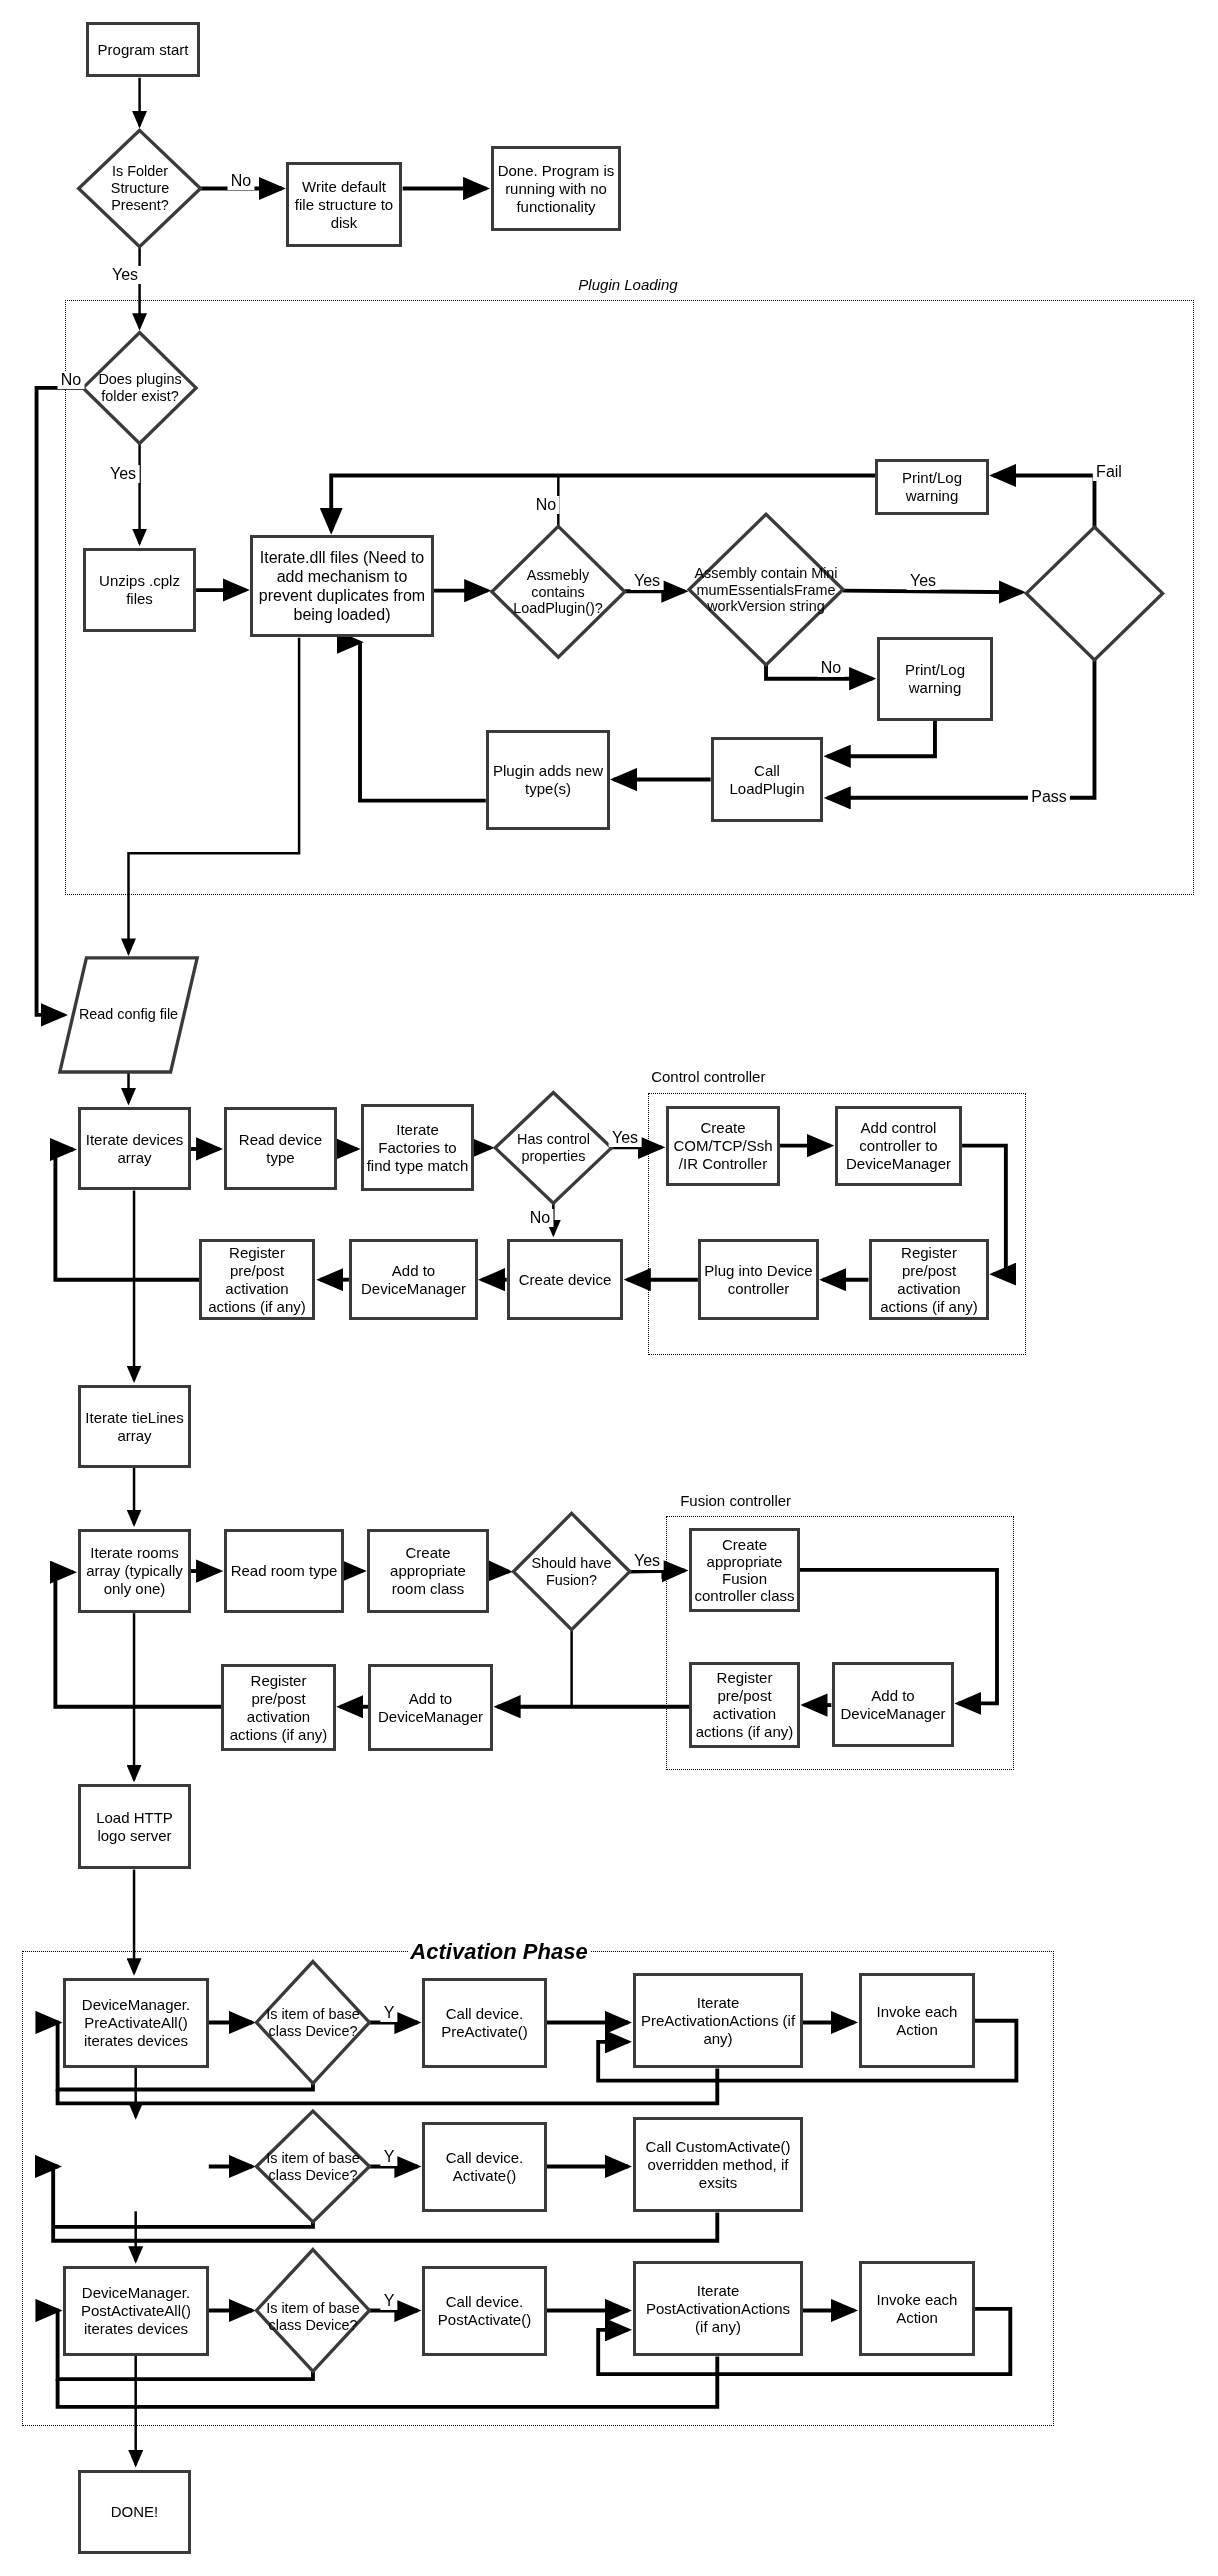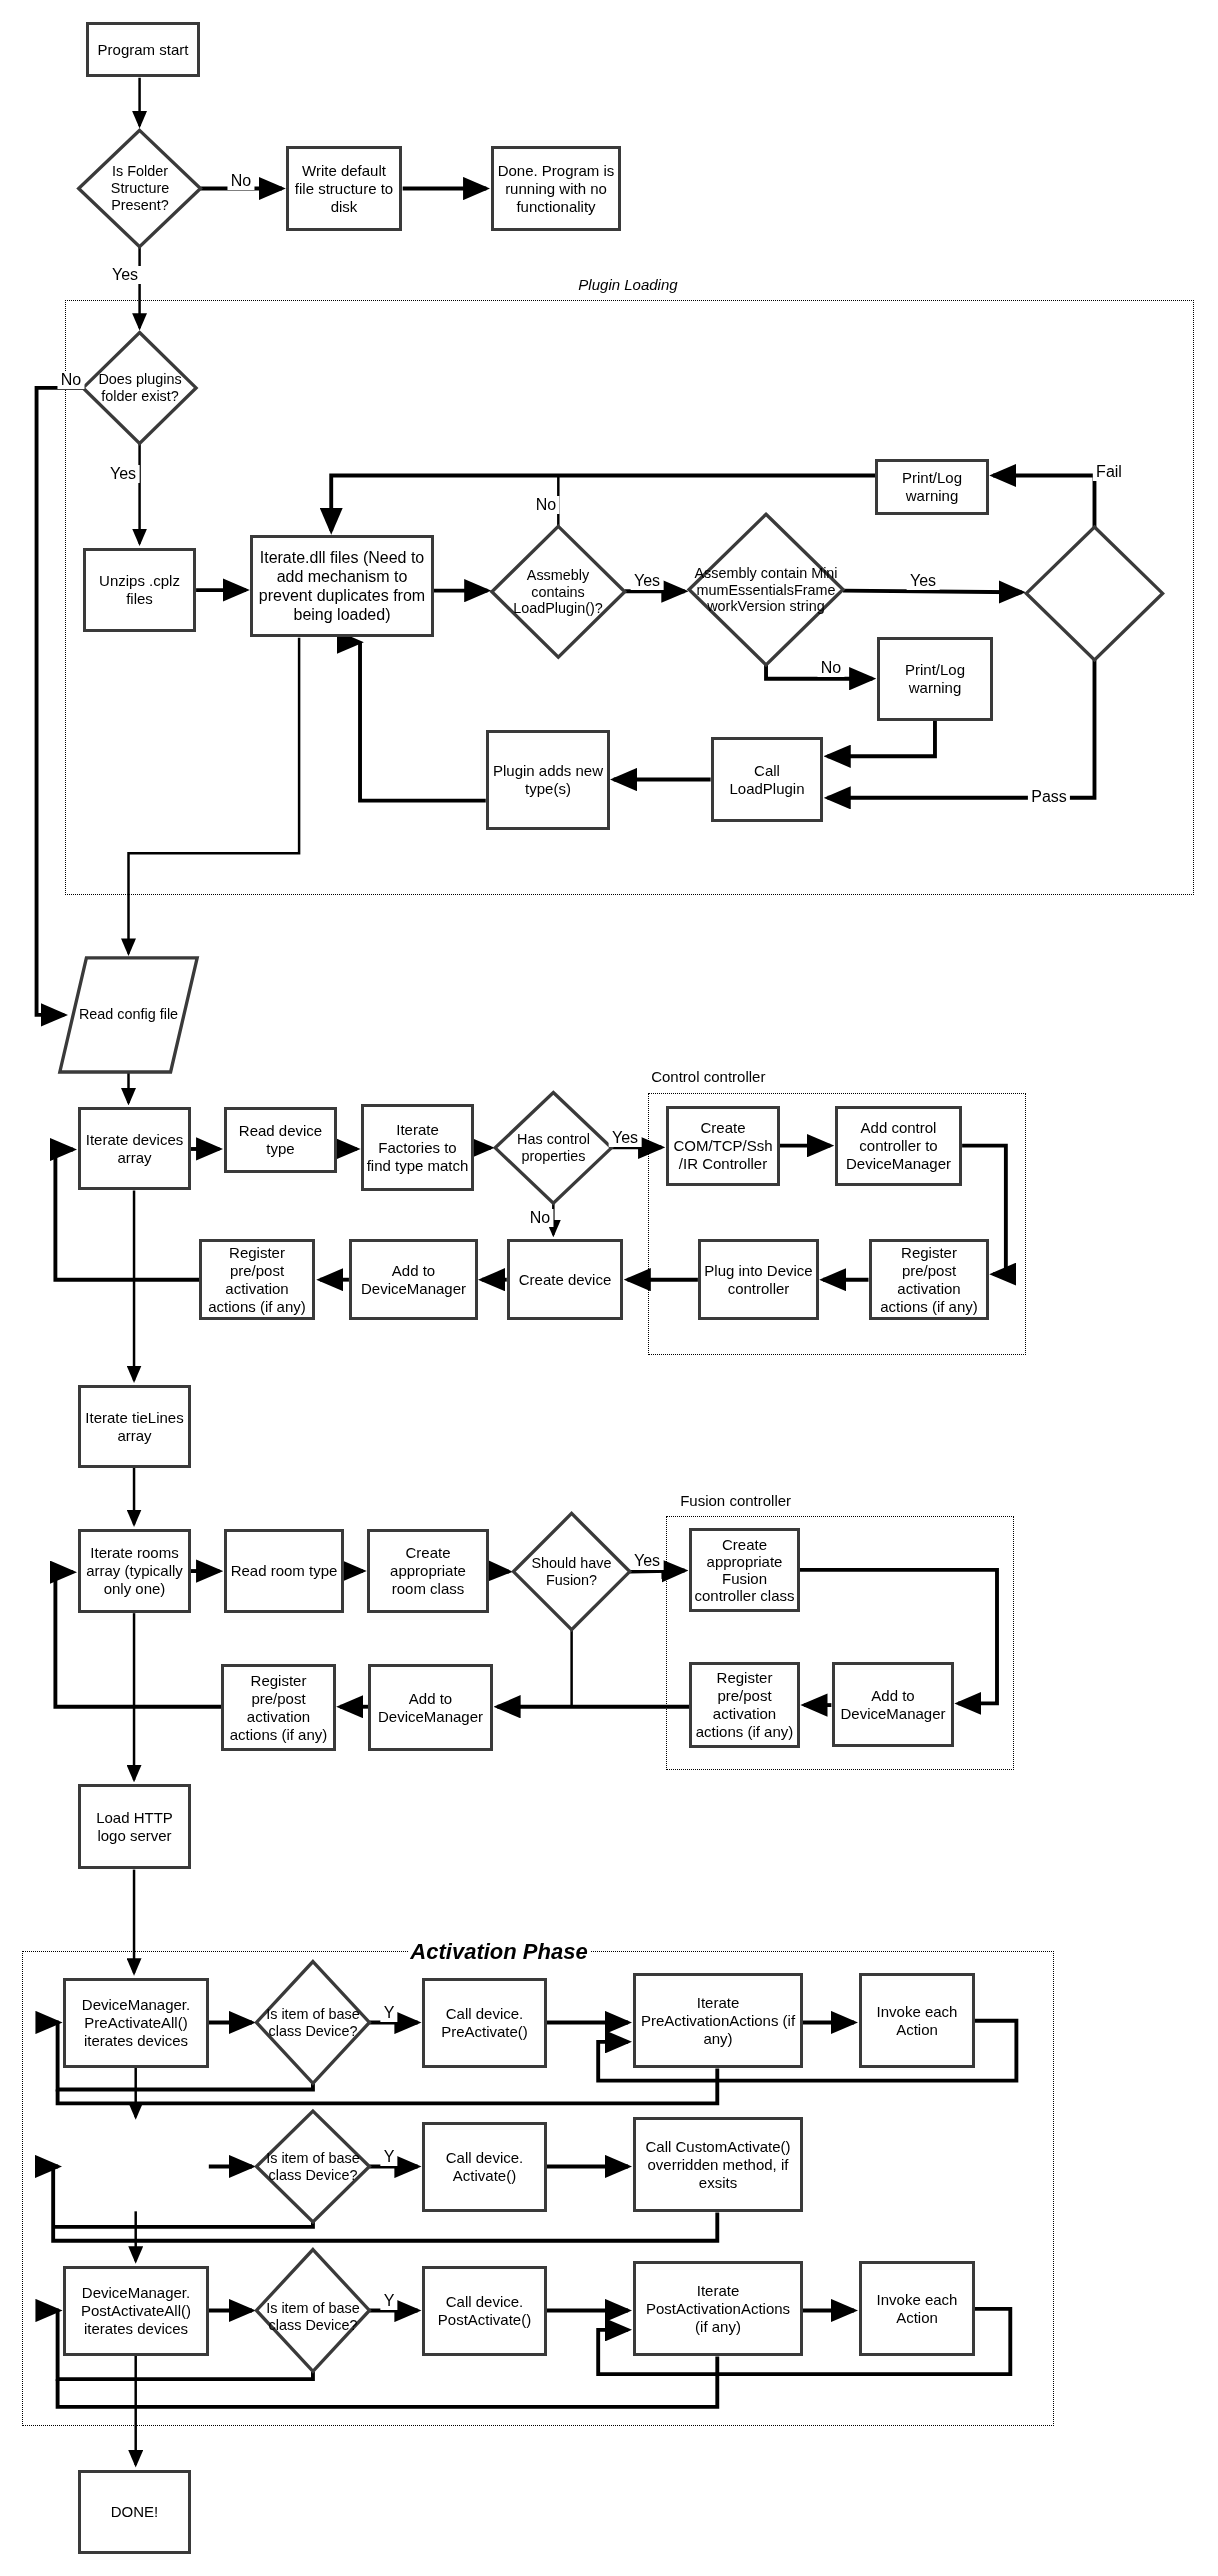--- a/index.html
+++ b/index.html
@@ -120,30 +120,30 @@
       <polygon class="shape" points="999,1972 1104,2072 999,2172 894,2072"></polygon>
       <polygon class="shape" points="1032,2732 1137,2837 1032,2942 927,2837"></polygon>
       <polygon class="shape" points="565,3541 667,3651 565,3761 463,3651"></polygon>
       <polygon class="shape" points="565,3811 667,3911 565,4011 463,3911"></polygon>
       <polygon class="shape" points="565,4061 667,4171 565,4281 463,4171"></polygon>
       <polygon class="shape" points="156,1729 356,1729 308,1935 108,1935"></polygon>
     </g>
   </svg>
 
   <div class="n rect" style="left:86px;top:22px;width:114px;height:55px">Program start</div>
-  <div class="n rect" style="left:286px;top:146px;width:116px;height:85px">Write default file structure to disk</div>
+  <div class="n rect" style="left:286px;top:162px;width:116px;height:85px">Write default file structure to disk</div>
   <div class="n rect" style="left:491px;top:146px;width:130px;height:85px">Done.  Program is running with no functionality</div>
   <div class="n rect" style="left:83px;top:548px;width:113px;height:84px">Unzips .cplz files</div>
   <div class="n rect" style="left:250px;top:535px;width:184px;height:102px;font-size:16px">Iterate.dll files (Need to add mechanism to prevent duplicates from being loaded)</div>
   <div class="n rect" style="left:875px;top:459px;width:114px;height:56px">Print/Log warning</div>
   <div class="n rect" style="left:877px;top:637px;width:116px;height:84px">Print/Log warning</div>
   <div class="n rect" style="left:711px;top:737px;width:112px;height:85px">Call LoadPlugin</div>
   <div class="n rect" style="left:486px;top:730px;width:124px;height:100px">Plugin adds new type(s)</div>
   <div class="n rect" style="left:78px;top:1107px;width:113px;height:83px">Iterate devices array</div>
-  <div class="n rect" style="left:224px;top:1107px;width:113px;height:66px">Read device type</div>
+  <div class="n rect" style="left:224px;top:1107px;width:113px;height:83px">Read device type</div>
   <div class="n rect" style="left:361px;top:1104px;width:113px;height:87px">Iterate Factories to find type match</div>
   <div class="n rect" style="left:666px;top:1106px;width:114px;height:80px">Create COM/TCP/Ssh /IR Controller</div>
   <div class="n rect" style="left:835px;top:1106px;width:127px;height:80px">Add control controller to DeviceManager</div>
   <div class="n rect" style="left:869px;top:1239px;width:120px;height:81px">Register pre/post activation actions (if any)</div>
   <div class="n rect" style="left:698px;top:1239px;width:121px;height:81px">Plug into Device controller</div>
   <div class="n rect" style="left:507px;top:1239px;width:116px;height:81px">Create device</div>
   <div class="n rect" style="left:349px;top:1239px;width:129px;height:81px">Add to DeviceManager</div>
   <div class="n rect" style="left:199px;top:1239px;width:116px;height:81px">Register pre/post activation actions (if any)</div>
   <div class="n rect" style="left:78px;top:1385px;width:113px;height:83px">Iterate tieLines array</div>
   <div class="n rect" style="left:78px;top:1529px;width:113px;height:84px">Iterate rooms array (typically only one)</div>

